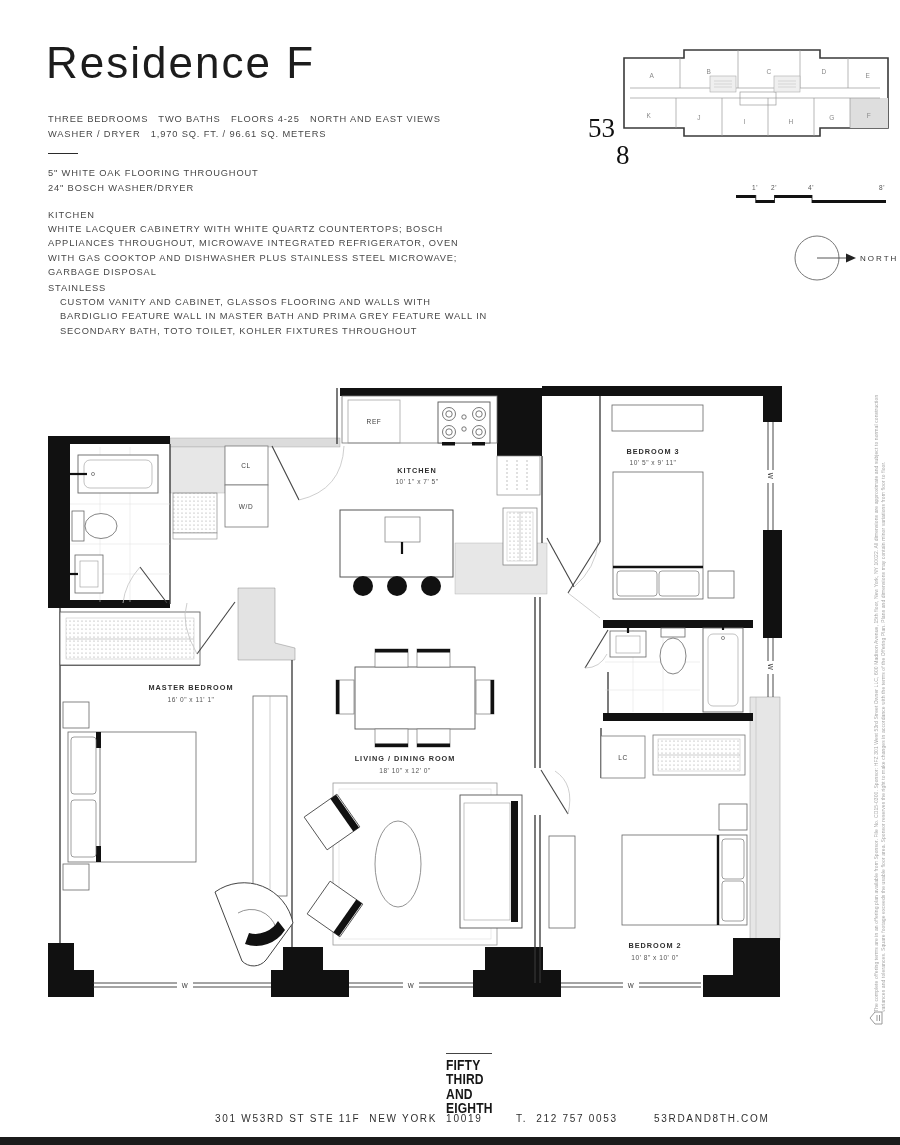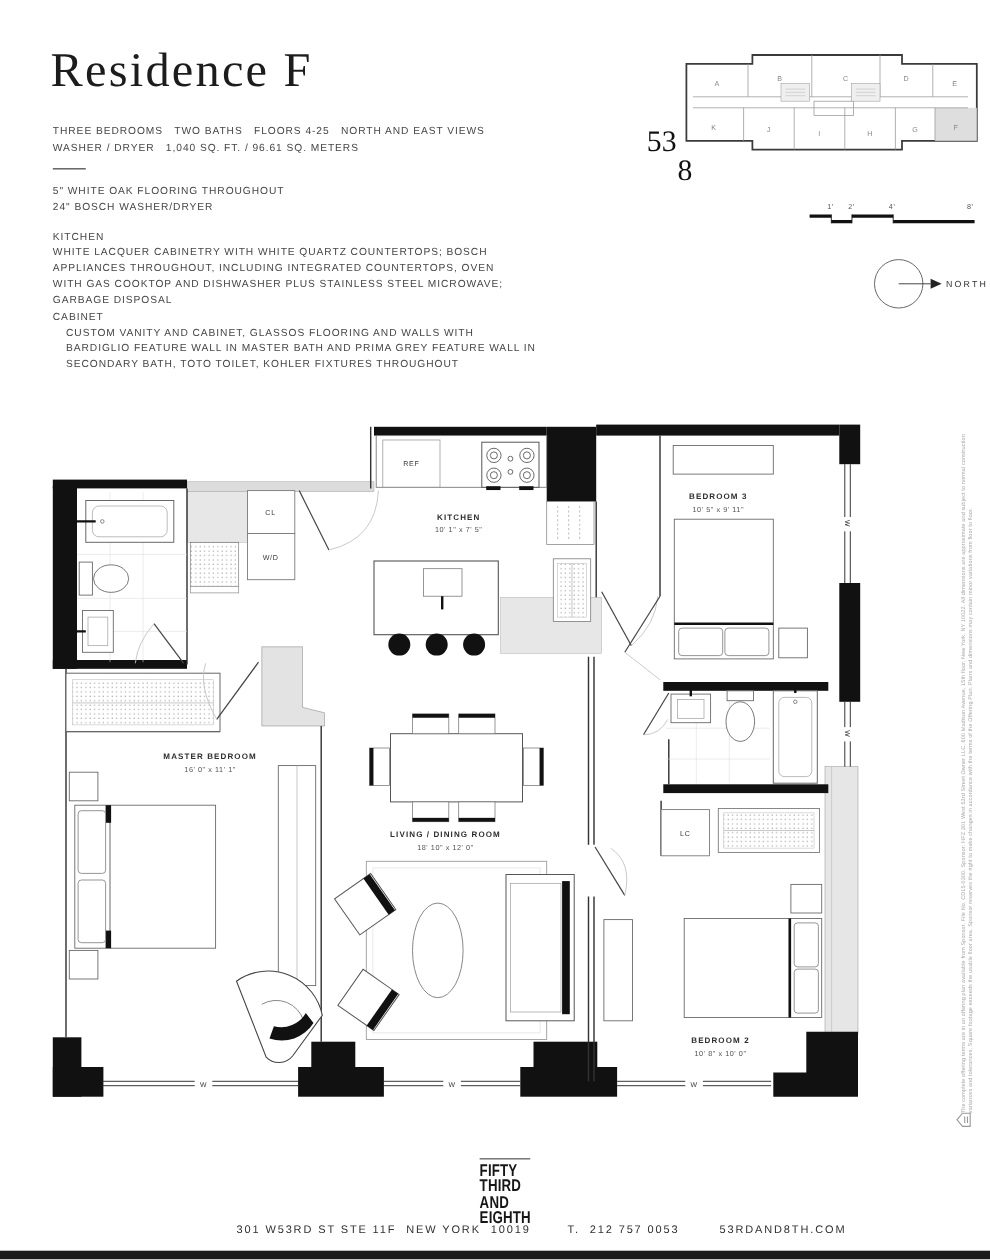--- a/index.html
+++ b/index.html
@@ -1,19 +1,19 @@
 <!DOCTYPE html>
 <html><head>
 <meta charset="utf-8">
 <style>
   html,body{margin:0;padding:0}
   body{width:900px;height:1145px;position:relative;background:#fff;overflow:hidden;
        font-family:"Liberation Sans",sans-serif;color:#424242}
   .abs{position:absolute}
-  .title{font-family:Liberation Serif, serif;font-size:44px;letter-spacing:2px;color:#1c1c1c;font-weight:400}
+  .title{font-family:Liberation Sans, sans-serif;font-size:44px;letter-spacing:2px;color:#1c1c1c;font-weight:400}
   .sm{font-size:9.3px;letter-spacing:.85px;line-height:1.55;color:#474747;white-space:pre-wrap}
   .body-block{width:428px}
   .divider{width:30px;border-top:1.4px solid #2b2b2b}
   .logo53{font-family:"Liberation Serif",serif;color:#111;line-height:1;font-weight:400}
   .footer-logo-lines{font-weight:bold;font-size:15.5px;line-height:.92;letter-spacing:.2px;color:#161616;
        transform:scaleX(.78);transform-origin:0 0}
   .footer-rule{width:46px;border-top:1.2px solid #444;margin-bottom:4px}
   .f-sm{font-size:10px;letter-spacing:1.7px;color:#2f2f2f;white-space:pre}
   .bottombar{left:0;right:0;bottom:0;height:8px;background:#1b1b1b}
   .vwrap{left:873px;top:378px;width:16px;height:634px}
@@ -26,29 +26,29 @@
   .wlab{font-size:6.3px;letter-spacing:.5px;fill:#333}
   .kp{font-size:6.5px;fill:#898989;letter-spacing:.5px}
   .sb{font-size:6.5px;fill:#555;letter-spacing:.5px}
   .north-t{font-size:8px;letter-spacing:2px;fill:#333}
 </style>
 </head>
 <body>
 
 <div class="abs title" style="left:46px;top:38px">Residence F</div>
 <div class="abs sm" style="left:48px;top:112px">THREE BEDROOMS   TWO BATHS   FLOORS 4-25   NORTH AND EAST VIEWS</div>
-<div class="abs sm" style="left:48px;top:127px">WASHER / DRYER   1,040 SQ. FT. / 96.61 SQ. METERS</div>
+<div class="abs sm" style="left:48px;top:127px">WASHER / DRYER   1,970 SQ. FT. / 96.61 SQ. METERS</div>
 <div class="abs divider" style="left:48px;top:153px"></div>
 <div class="abs sm" style="left:48px;top:166px">5" WHITE OAK FLOORING THROUGHOUT</div>
 <div class="abs sm" style="left:48px;top:181px">24" BOSCH WASHER/DRYER</div>
 
 <div class="abs sm" style="left:48px;top:208px">KITCHEN</div>
-<div class="abs sm body-block" style="left:48px;top:222px">WHITE LACQUER CABINETRY WITH WHITE QUARTZ COUNTERTOPS; BOSCH APPLIANCES THROUGHOUT, INCLUDING INTEGRATED COUNTERTOPS, OVEN WITH GAS COOKTOP AND DISHWASHER PLUS STAINLESS STEEL MICROWAVE; GARBAGE DISPOSAL</div>
-
-<div class="abs sm" style="left:48px;top:281px">CABINET</div>
+<div class="abs sm body-block" style="left:48px;top:222px">WHITE LACQUER CABINETRY WITH WHITE QUARTZ COUNTERTOPS; BOSCH APPLIANCES THROUGHOUT, MICROWAVE INTEGRATED REFRIGERATOR, OVEN WITH GAS COOKTOP AND DISHWASHER PLUS STAINLESS STEEL MICROWAVE; GARBAGE DISPOSAL</div>
+
+<div class="abs sm" style="left:48px;top:281px">STAINLESS</div>
 <div class="abs sm body-block" style="left:60px;top:295px">CUSTOM VANITY AND CABINET, GLASSOS FLOORING AND WALLS WITH BARDIGLIO FEATURE WALL IN MASTER BATH AND PRIMA GREY FEATURE WALL IN SECONDARY BATH, TOTO TOILET, KOHLER FIXTURES THROUGHOUT</div>
 
 <div class="abs logo53" style="left:588px;top:115px;font-size:27px">53</div>
 <div class="abs logo53" style="left:616px;top:142px;font-size:27px">8</div>
 
 <svg class="abs" style="left:622px;top:42px" width="268" height="102" viewBox="0 0 268 102">
   <path d="M2,16 H62 V8 H198 V16 H266 V86 H198 V94 H62 V86 H2 Z" fill="none" stroke="#3a3a3a" stroke-width="1.6"></path>
   <rect x="228" y="56" width="38" height="30" fill="#dedede"></rect>
   <g stroke="#9a9a9a" stroke-width=".7" fill="none">
     <line x1="58" y1="16" x2="58" y2="46"></line>
@@ -371,21 +371,21 @@
     <path d="M152,282 Q135,252 142,231" stroke="#c2c2c2" stroke-width=".8"></path>
     <line x1="122" y1="231" x2="95" y2="195" stroke="#444" stroke-width="1.1"></line>
     <path d="M95,195 Q80,212 78,231" stroke="#c2c2c2" stroke-width=".8"></path>
     <line x1="496" y1="398" x2="523" y2="442" stroke="#444" stroke-width="1.1"></line>
     <path d="M523,442 Q530,412 510,399" stroke="#c2c2c2" stroke-width=".8"></path>
     <line x1="563" y1="258" x2="540" y2="296" stroke="#444" stroke-width="1.1"></line>
     <path d="M540,296 Q555,296 562,282" stroke="#c2c2c2" stroke-width=".8"></path>
   </g>
 </svg>
 
-<div class="abs" style="left:436px;top:1053px">
+<div class="abs" style="left:446px;top:1053px">
   <div class="footer-rule"></div>
   <div class="footer-logo-lines">
     <div>FIFTY</div>
     <div>THIRD</div>
     <div>AND</div>
     <div>EIGHTH</div>
   </div>
 </div>
 <div class="abs f-sm" style="left:215px;top:1113px">301 W53RD ST STE 11F  NEW YORK  10019</div>
 <div class="abs f-sm" style="left:516px;top:1113px">T.  212 757 0053</div>

